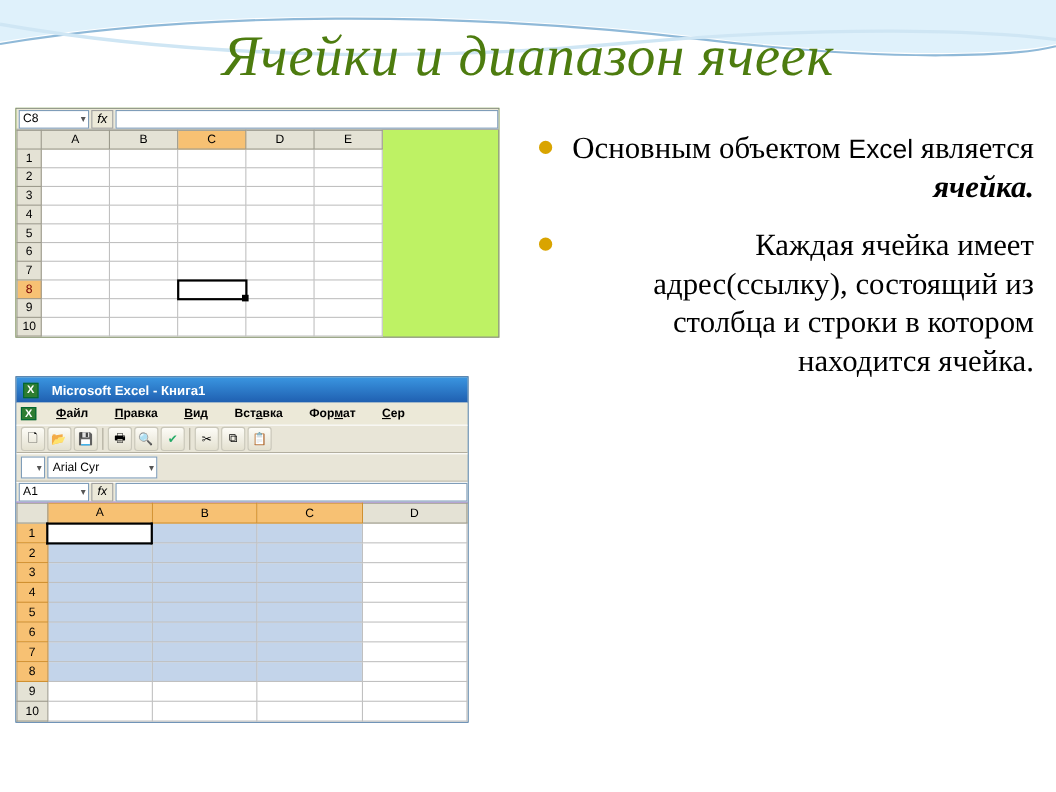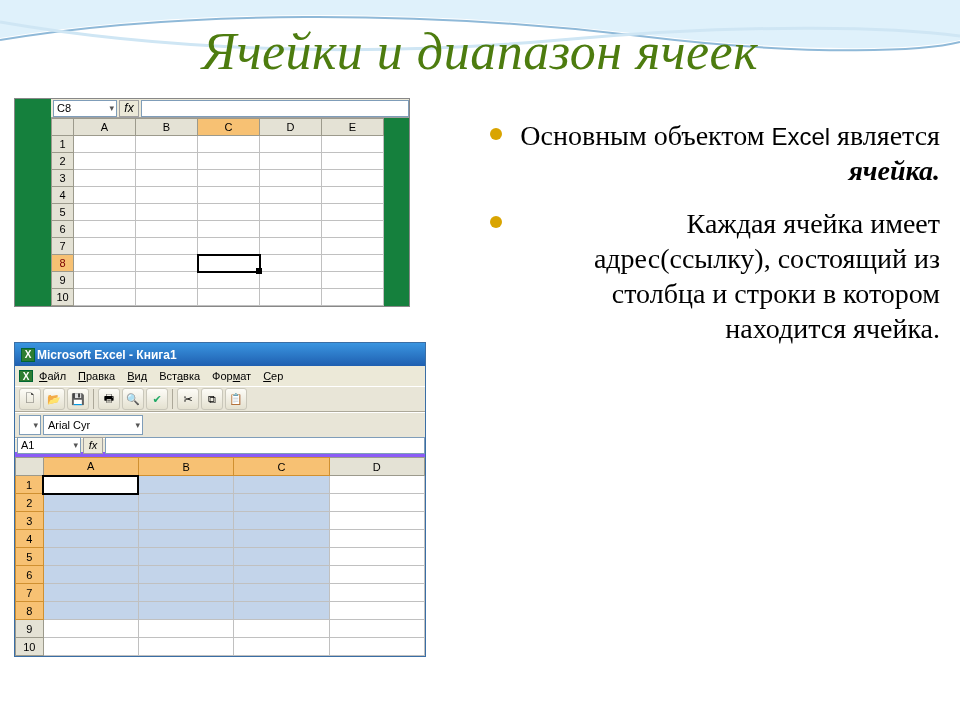--- a/index.html
+++ b/index.html
@@ -36,27 +36,26 @@
   .content li::before {
     content:""; position:absolute; left:0; top:10px;
     width:12px; height:12px; border-radius:50%;
     background:#d9a400;
   }
   .content em { font-style:italic; font-weight:bold; }
 
   
   .excel-a {
     position:absolute; top:98px; left:14px;
-    width:396px;
-    background:#15803d;
+    width:440px;
+    background:#bef264;
     border:1px solid #888;
     font-family: Tahoma, Arial, sans-serif;
     font-size:12px;
     color:#000;
-    padding-left:36px;
   }
   .fx-row { display:flex; align-items:center; height:19px; background:#ece9d8; border-bottom:1px solid #a0a0a0;}
   .name-box { width:64px; height:17px; background:#fff; border:1px solid #7f9db9; margin:0 2px; font-size:11px; padding-left:3px; line-height:15px; position:relative;}
   .name-box::after{content:"▾"; position:absolute; right:2px; top:0; font-size:9px; color:#555;}
   .fx-label { width:20px; height:17px; border:1px solid #a0a0a0; background:#ece9d8; text-align:center; font-style:italic; line-height:15px;}
   .fx-input{ flex:1; height:17px; background:#fff; border:1px solid #7f9db9; margin-left:2px;}
 
   .grid-a { border-collapse:collapse; font-size:11px; background:#fff; }
   .grid-a th, .grid-a td { border:1px solid #c0c0c0; height:17px; }
   .grid-a .corner { width:22px; background:#e4e2d5; border:1px solid #9c9a8c;}
@@ -74,36 +73,36 @@
     border:1px solid #3a6ea5;
     font-family: Tahoma, Arial, sans-serif;
     font-size:11px;
     color:#000;
     background:#ece9d8;
   }
   .titlebar {
     height:23px;
     background:linear-gradient(#3a95e0,#1f5fb0);
     color:#fff; display:flex; align-items:center;
-    padding:0 6px; font-weight:bold; gap:2px;
+    padding:0 6px; font-weight:bold; gap:12px;
     font-size:12px;
   }
   .app-ico { width:14px; height:14px; background:#2e7d32; border:1px solid #063; display:inline-block; position:relative;}
   .app-ico::after{content:"X"; position:absolute; inset:0; color:#fff; font:bold 10px/12px Arial; text-align:center;}
-  .menubar { height:20px; background:#ece9d8; display:flex; align-items:center; gap:0; padding:0 4px;}
+  .menubar { height:20px; background:#ece9d8; display:flex; align-items:center; gap:12px; padding:0 4px;font-weight:bold;}
   .menubar span { padding:2px 6px; }
   .menubar span u { text-decoration:underline; }
   .toolbar { height:26px; background:#e8e5d7; border-top:1px solid #fff; border-bottom:1px solid #aca899; display:flex; align-items:center; gap:2px; padding:0 4px;}
   .tbtn { width:22px; height:22px; border:1px solid #c9c7ba; background:linear-gradient(#fdfcf7,#e4e1d0); border-radius:3px; display:flex; align-items:center; justify-content:center; font-size:11px;}
   .tsep { width:1px; height:20px; background:#aca899; margin:0 2px;}
   .fontbox { display:flex; align-items:center; gap:2px;}
   .fontbox .sel { height:20px; background:#fff; border:1px solid #7f9db9; display:flex; align-items:center; padding:0 14px 0 4px; position:relative; font-size:11px;}
   .fontbox .sel::after{content:"▾"; position:absolute; right:2px; font-size:9px; color:#555;}
 
-  .fx-row-b { display:flex; align-items:center; height:19px; background:#ece9d8; border-top:1px solid #fff; border-bottom:5px solid #8b5cf6;}
+  .fx-row-b { display:flex; align-items:center; height:19px; background:#ece9d8; border-top:1px solid #fff; border-bottom:1px solid #8b5cf6;}
 
   .grid-b { border-collapse:collapse; font-size:11px; background:#fff; width:100%;}
   .grid-b th, .grid-b td { border:1px solid #c0c0c0; height:18px; }
   .grid-b .corner { width:26px; background:#e4e2d5; border:1px solid #9c9a8c;}
   .grid-b th.col { width:90px; background:#f7c173; border:1px solid #d09030; font-weight:400; text-align:center;}
   .grid-b th.col.plain { background:#e4e2d5; border:1px solid #9c9a8c;}
   .grid-b th.row { width:26px; background:#f7c173; border:1px solid #d09030; font-weight:400; text-align:center;}
   .grid-b th.row.plain { background:#e4e2d5; border:1px solid #9c9a8c;}
   .grid-b td.selcell { background:#c3d4ea; }
   .grid-b td.anchor { background:#fff; }

